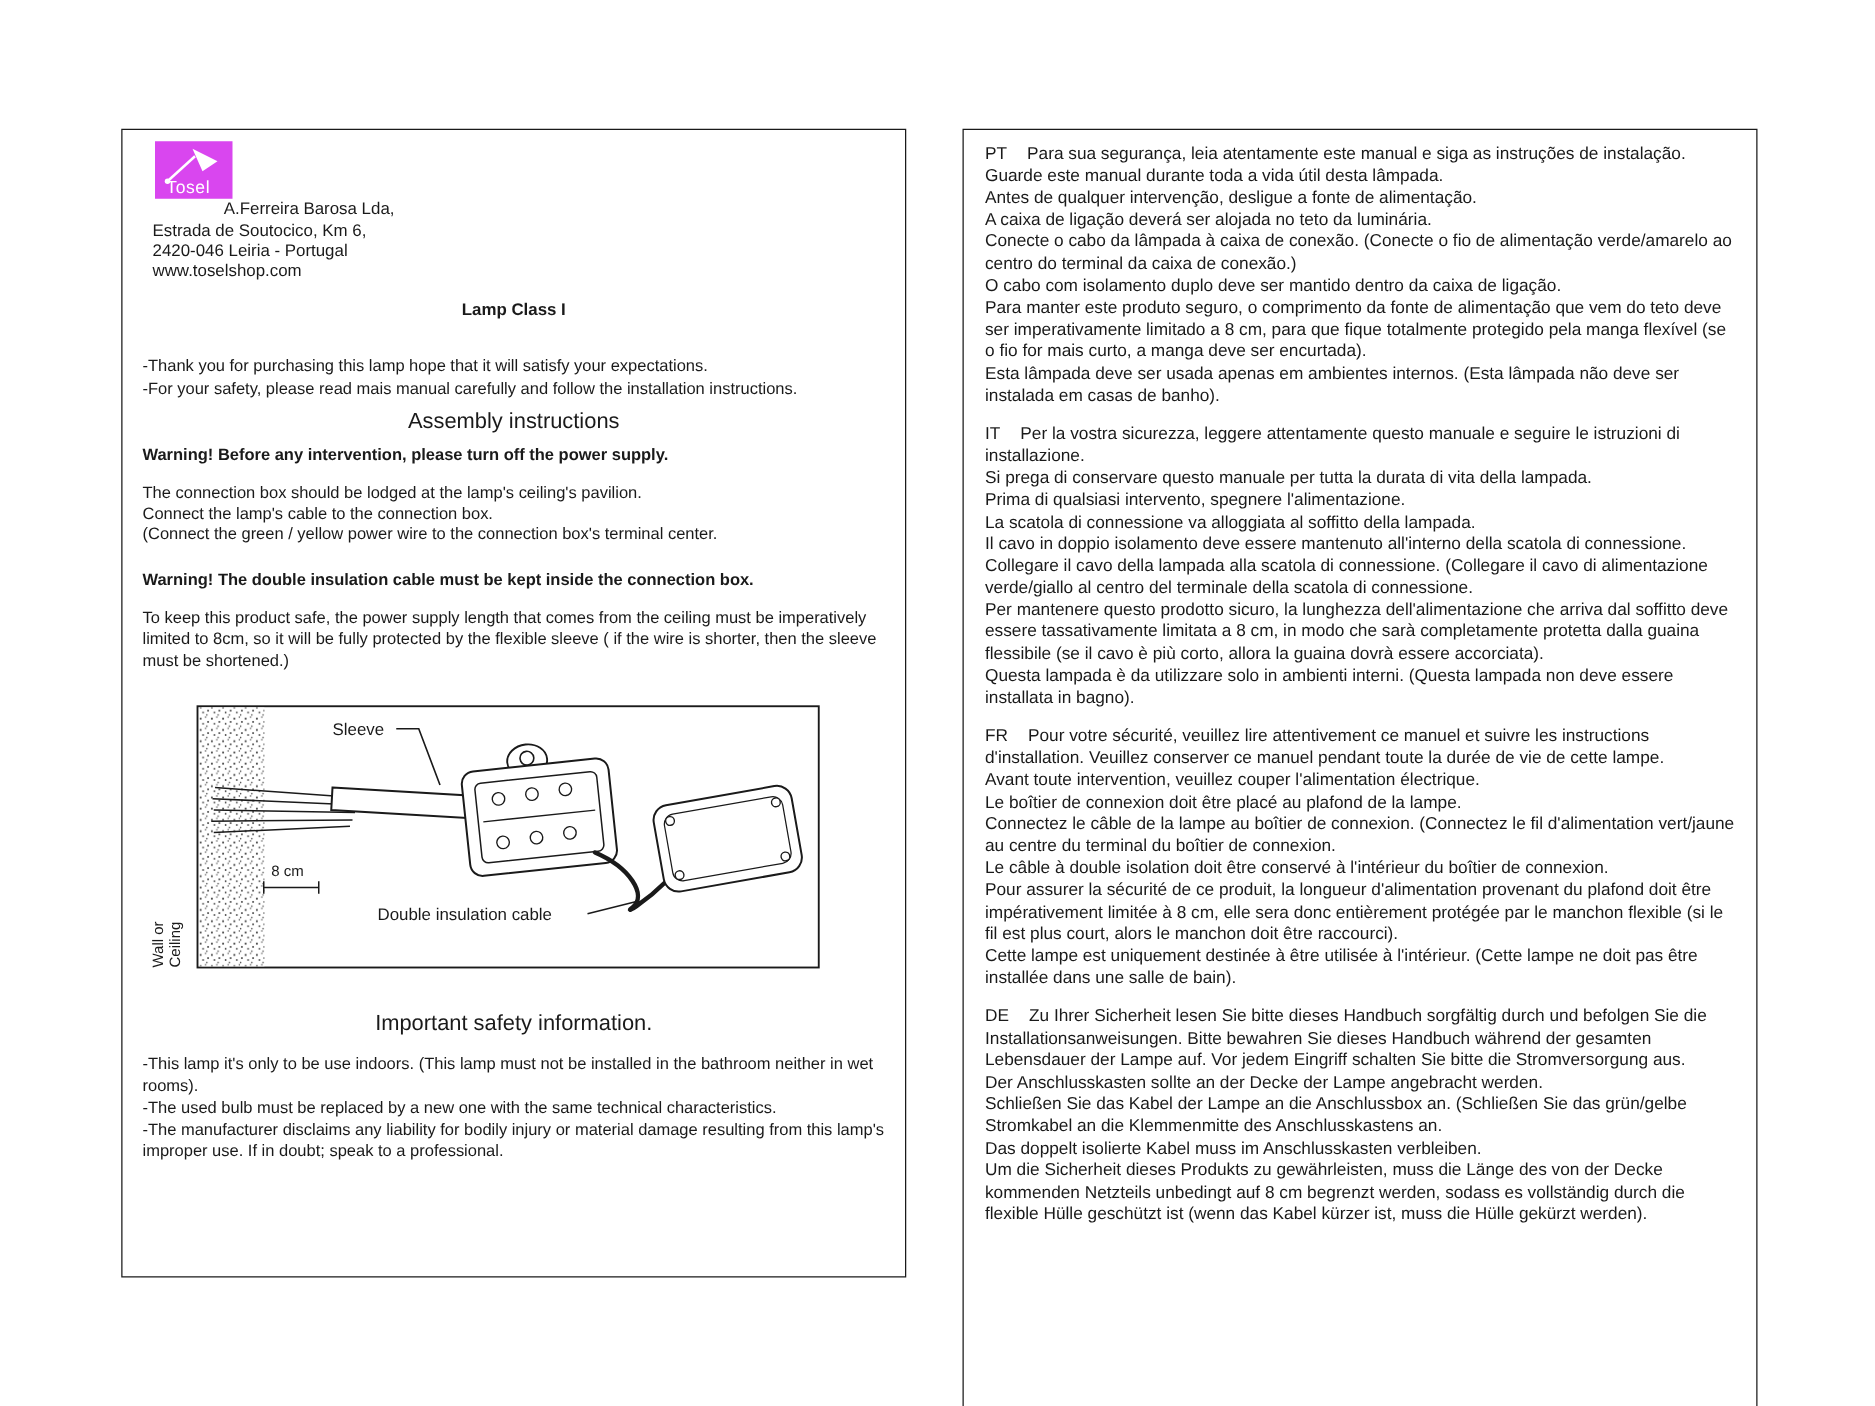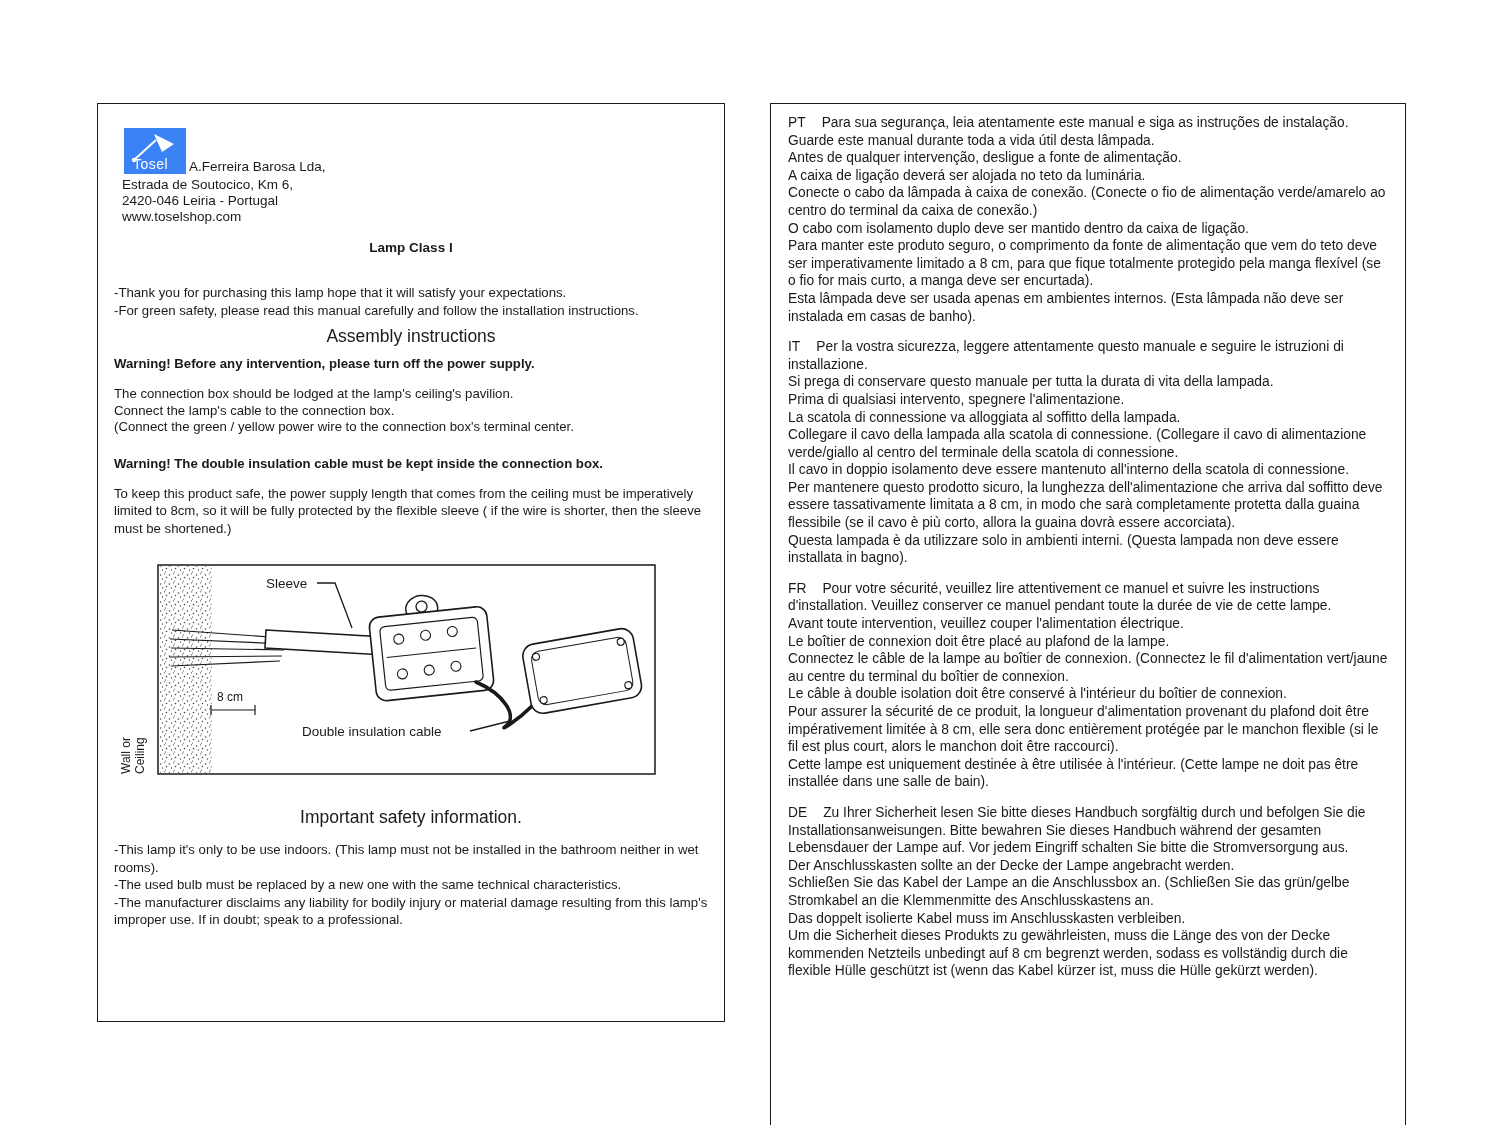--- a/index.html
+++ b/index.html
@@ -10,24 +10,24 @@
     color:#1a1a1a;
   }
   .page {
     position:absolute; background:#fff; border:1.5px solid #1a1a1a; overflow:hidden;
   }
   .page-left  { left:97px;  top:103px; width:628px; height:919px; padding:8px 16px 0; }
   .page-right { left:770px; top:103px; width:636px; height:1057px; padding:10px 17px 0; }
 
   
   .letterhead { position:relative; height:112px; }
-  .logo { position:absolute; left:10px; top:16px; width:62px; height:46px; background:#3b82f6; }
+  .logo { position:absolute; left:10px; top:1px; width:62px; height:46px; background:#d946ef; }
   .logo svg { position:absolute; left:0; top:0; }
   .logo-word { position:absolute; left:9px; bottom:2px; color:#fff; font-size:14px; letter-spacing:0.5px; }
-  .company { position:absolute; left:75px; top:47px; font-size:13.5px; }
+  .company { position:absolute; left:65px; top:47px; font-size:13.5px; }
   .addr-block { position:absolute; left:8px; top:65px; font-size:13.5px; line-height:16px; }
 
   .lp-title    { margin-top:30px; text-align:center; font-size:19px; letter-spacing:0.4px; }
   .lp-subtitle { margin-top:16px; text-align:center; font-size:13.5px; font-weight:bold; }
   .lp-para     { font-size:13.2px; line-height:17.5px; }
   .lp-intro    { margin-top:29px; }
   .lp-heading  { text-align:center; font-size:17.5px; }
   .lp-assembly { margin-top:7px; }
   .warning     { font-size:13.2px; line-height:17px; font-weight:bold; }
   .lp-warning1 { margin-top:8px; }
@@ -66,21 +66,21 @@
         <div>Estrada de Soutocico, Km 6,</div>
         <div>2420-046 Leiria - Portugal</div>
         <div>www.toselshop.com</div>
       </div>
     </div>
 
     <div class="lp-subtitle">Lamp Class I</div>
 
     <div class="lp-para lp-intro">
       <div>-Thank you for purchasing this lamp hope that it will satisfy your expectations.</div>
-      <div>-For green safety, please read this manual carefully and follow the installation instructions.</div>
+      <div>-For your safety, please read mais manual carefully and follow the installation instructions.</div>
     </div>
 
     <div class="lp-heading lp-assembly">Assembly instructions</div>
 
     <div class="warning lp-warning1">Warning! Before any intervention, please turn off the power supply.</div>
 
     <div class="lp-para lp-conn">
       <div>The connection box should be lodged at the lamp's ceiling's pavilion.</div>
       <div>Connect the lamp's cable to the connection box.</div>
       <div>(Connect the green / yellow power wire to the connection box's terminal center.</div>
@@ -186,22 +186,22 @@
       <div>Esta lâmpada deve ser usada apenas em ambientes internos. (Esta lâmpada não deve ser instalada em casas de banho).</div>
     </div>
 
     <div class="rp-section">
       <div>
         <span class="lang-code">IT</span><span>Per la vostra sicurezza, leggere attentamente questo manuale e seguire le istruzioni di installazione.</span>
       </div>
       <div>Si prega di conservare questo manuale per tutta la durata di vita della lampada.</div>
       <div>Prima di qualsiasi intervento, spegnere l'alimentazione.</div>
       <div>La scatola di connessione va alloggiata al soffitto della lampada.</div>
+      <div>Il cavo in doppio isolamento deve essere mantenuto all'interno della scatola di connessione.</div>
       <div>Collegare il cavo della lampada alla scatola di connessione. (Collegare il cavo di alimentazione verde/giallo al centro del terminale della scatola di connessione.</div>
-      <div>Il cavo in doppio isolamento deve essere mantenuto all'interno della scatola di connessione.</div>
       <div>Per mantenere questo prodotto sicuro, la lunghezza dell'alimentazione che arriva dal soffitto deve essere tassativamente limitata a 8 cm, in modo che sarà completamente protetta dalla guaina flessibile (se il cavo è più corto, allora la guaina dovrà essere accorciata).</div>
       <div>Questa lampada è da utilizzare solo in ambienti interni. (Questa lampada non deve essere installata in bagno).</div>
     </div>
 
     <div class="rp-section">
       <div>
         <span class="lang-code">FR</span><span>Pour votre sécurité, veuillez lire attentivement ce manuel et suivre les instructions d'installation. Veuillez conserver ce manuel pendant toute la durée de vie de cette lampe.</span>
       </div>
       <div>Avant toute intervention, veuillez couper l'alimentation électrique.</div>
       <div>Le boîtier de connexion doit être placé au plafond de la lampe.</div>

